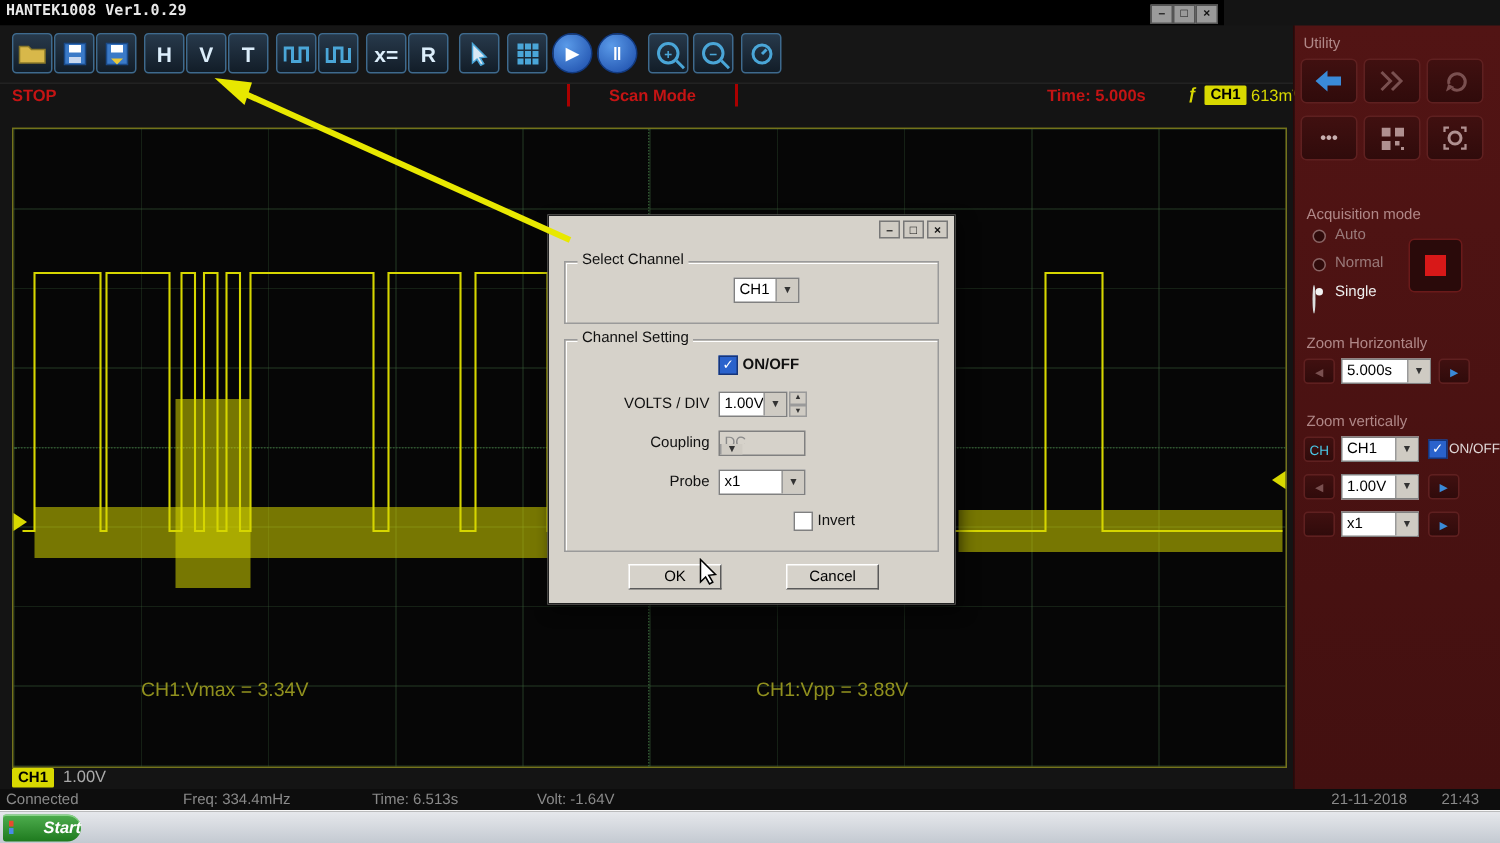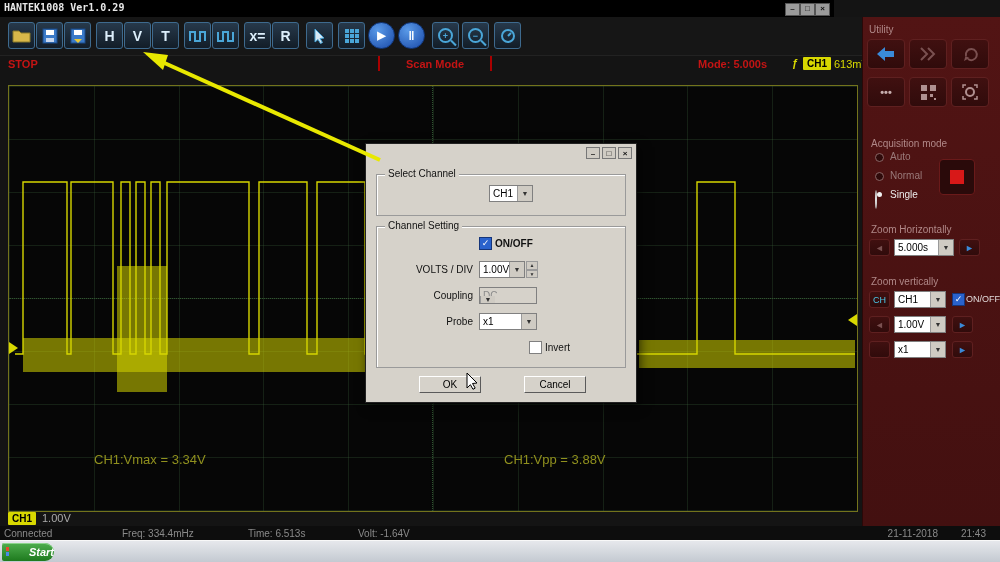--- a/index.html
+++ b/index.html
@@ -1,21 +1,21 @@
 <!DOCTYPE html>
 <html><head>
 <meta charset="utf-8">
 <style>
   html,body{margin:0;padding:0;background:#000;}
   body{font-family:"Liberation Sans",sans-serif;}
   #app{position:relative;width:1000px;height:562px;background:#141414;overflow:hidden;}
   .abs{position:absolute;}
 
   
-  .titlebar{left:0;top:0;width:816px;height:17px;background:#000;padding-left:18px;}
+  .titlebar{left:0;top:0;width:816px;height:17px;background:#000;}
   .tb-app{left:4px;top:2px;color:#e8e8e8;font:bold 10px "DejaVu Sans Mono",monospace;}
   .tb-title{left:0;top:1px;width:1000px;text-align:center;color:#fff;font:bold 13px "DejaVu Sans Mono",monospace;}
   .winbtn{top:3px;width:13px;height:11px;background:#9a9a9a;border:1px solid #555;color:#111;
           font:bold 8px "Liberation Sans",sans-serif;text-align:center;line-height:10px;}
 
   
   .toolbar{left:0;top:17px;width:862px;height:38px;background:#161616;border-bottom:1px solid #222;}
   .tbtn{top:5px;width:27px;height:27px;background:linear-gradient(#27394b,#121d28);
         border:1px solid #3e6a8e;border-radius:3px;display:flex;align-items:center;justify-content:center;
         color:#dceefb;font:bold 14px "Liberation Sans",sans-serif;box-sizing:border-box;}
@@ -180,21 +180,21 @@
           <circle cx="8" cy="8" r="6" fill="none" stroke="#4aa6d8" stroke-width="2"></circle>
           <line x1="8" y1="8" x2="11" y2="5" stroke="#4aa6d8" stroke-width="2"></line>
         </svg>
     </span>
   </div>
 
   <span class="abs st-red" style="left:8px;top:58px">STOP</span>
   <span class="abs scanbox">
     <span class="st-red">Scan Mode</span>
   </span>
-  <span class="abs st-red" style="left:698px;top:58px">Mode: 5.000s</span>
+  <span class="abs st-red" style="left:698px;top:58px">Time: 5.000s</span>
   <span class="abs st-yel" style="left:792px;top:57px;font-weight:bold">ƒ</span>
   <span class="abs chbadge" style="left:803px;top:57px">CH1</span>
   <span class="abs st-yel" style="left:834px;top:58px">613mV</span>
 
   <div class="abs scope">
     <div class="abs gridcx"></div>
     <div class="abs gridcy"></div>
     <svg id="wave-svg" class="abs" style="left:0;top:0" width="848" height="425">
         <rect x="14" y="252" width="354" height="34" fill="#d6d600" opacity="0.55"></rect>
         <rect x="388" y="252" width="176" height="32" fill="#d6d600" opacity="0.55"></rect>

